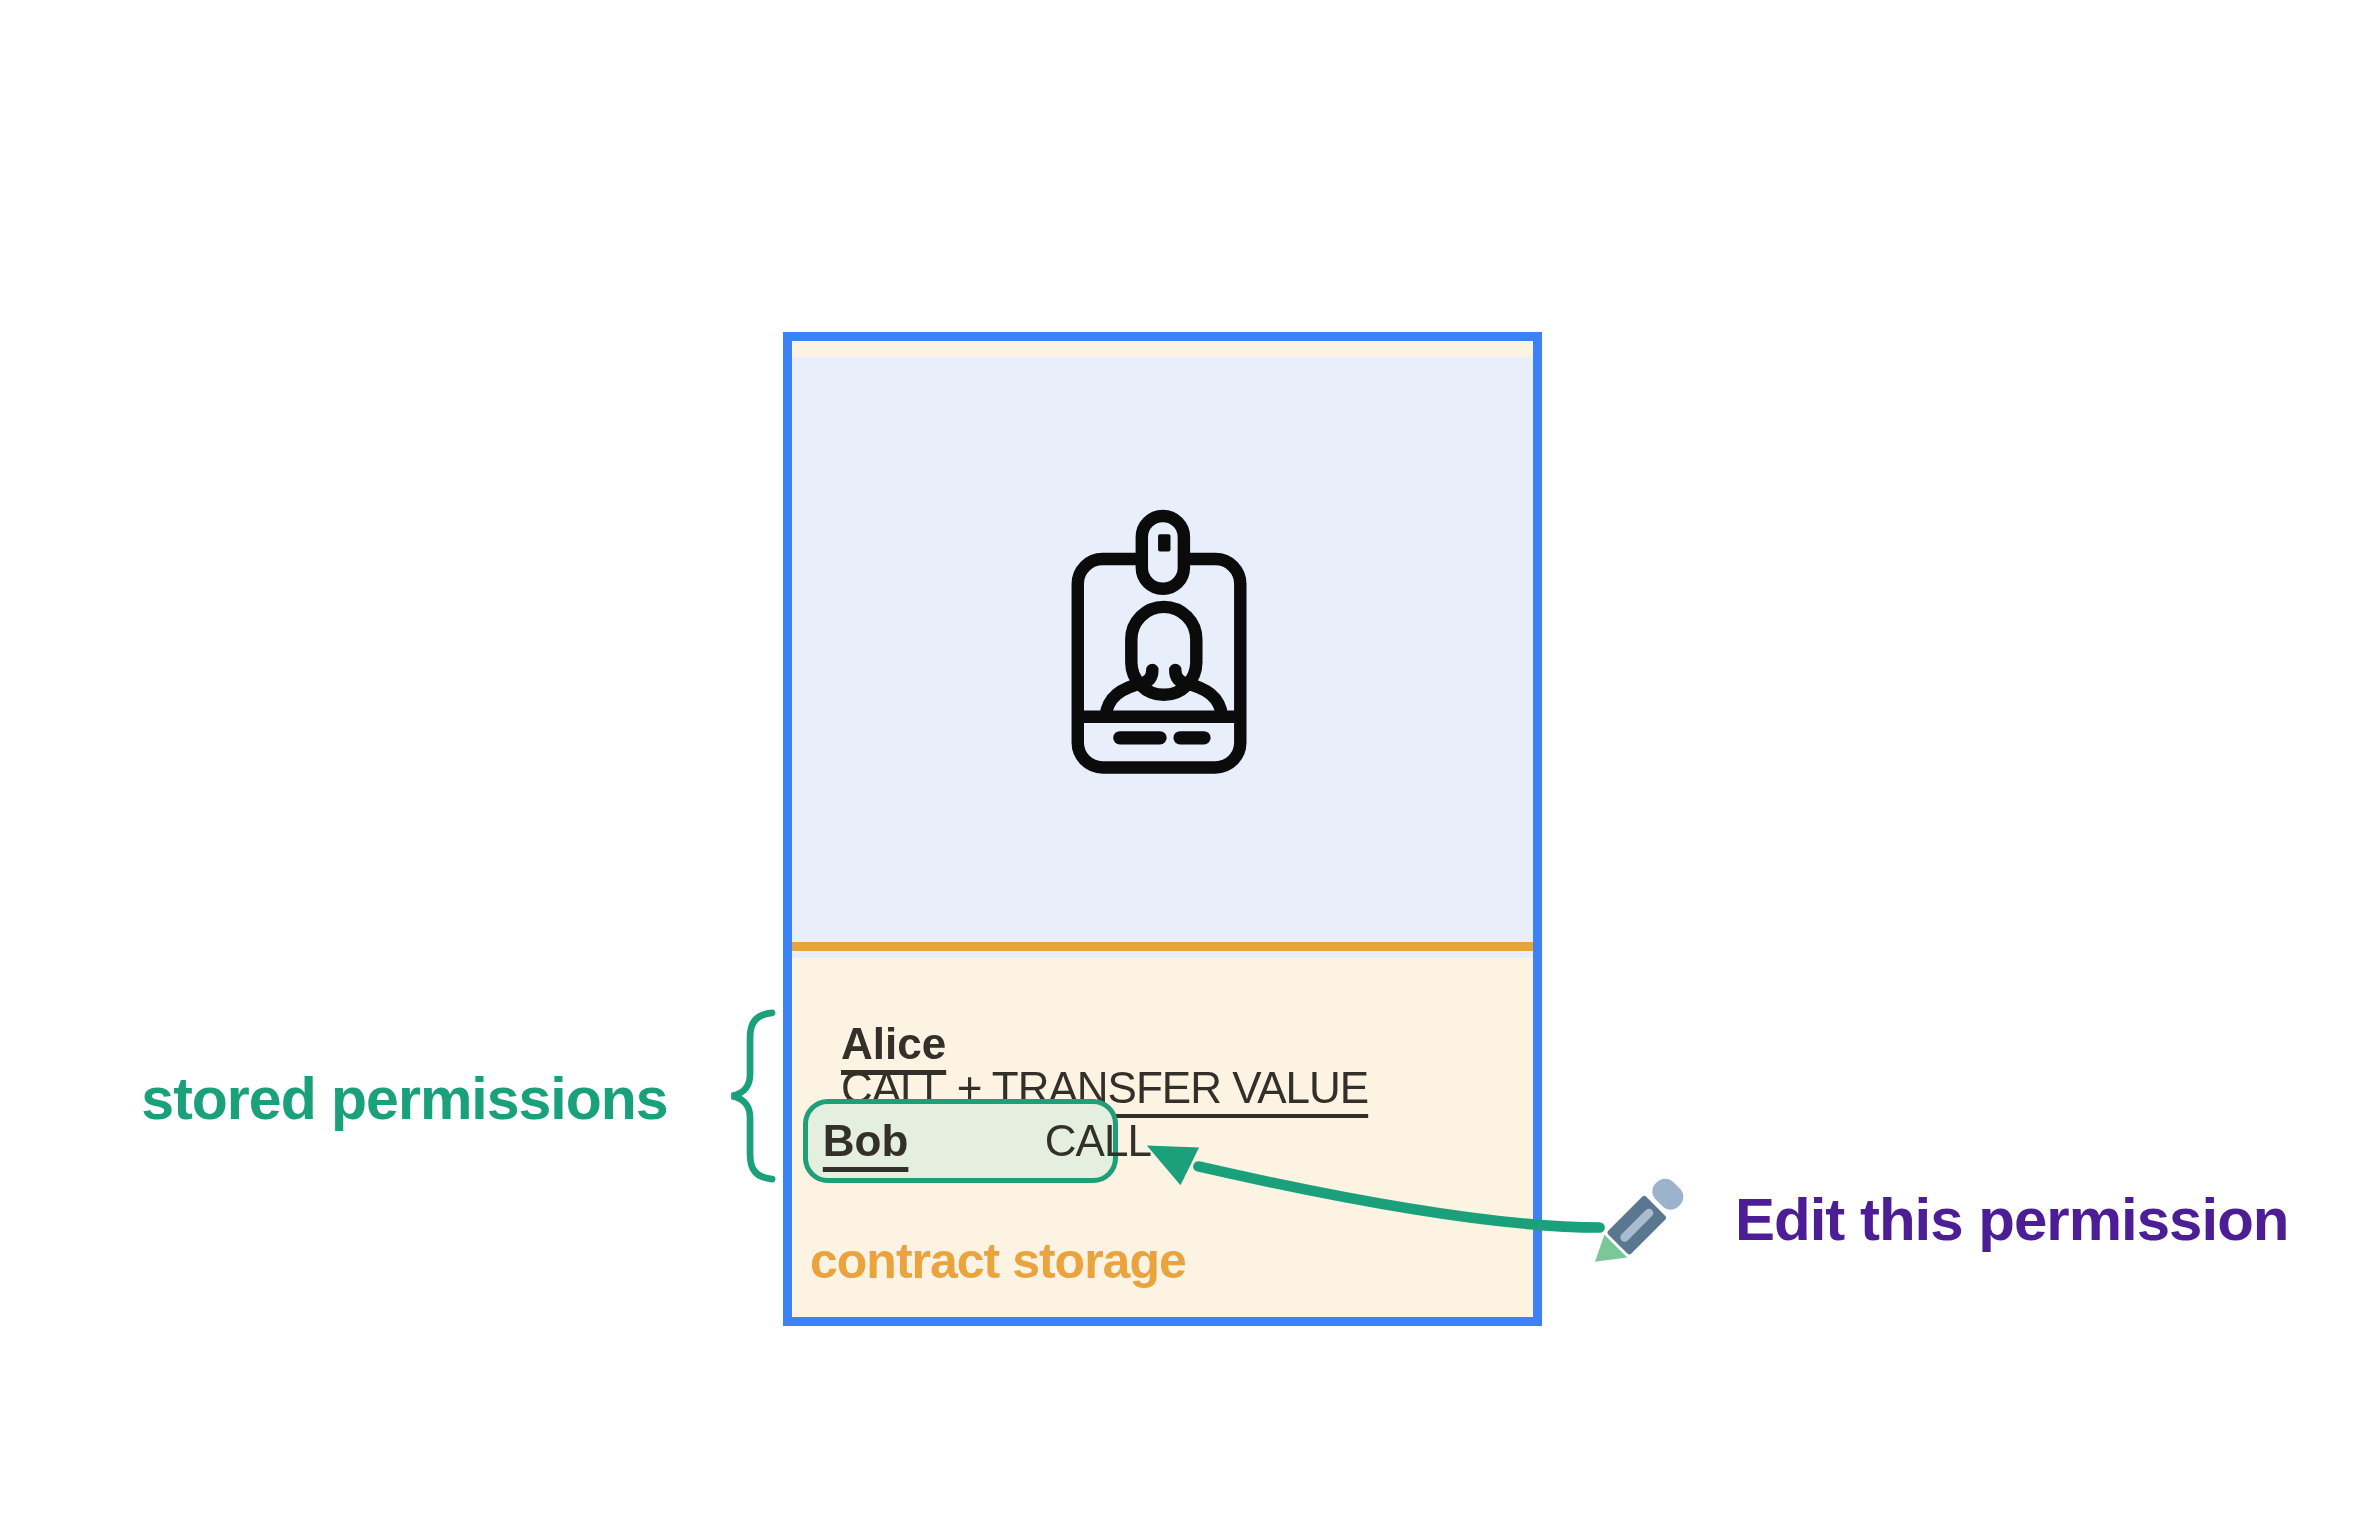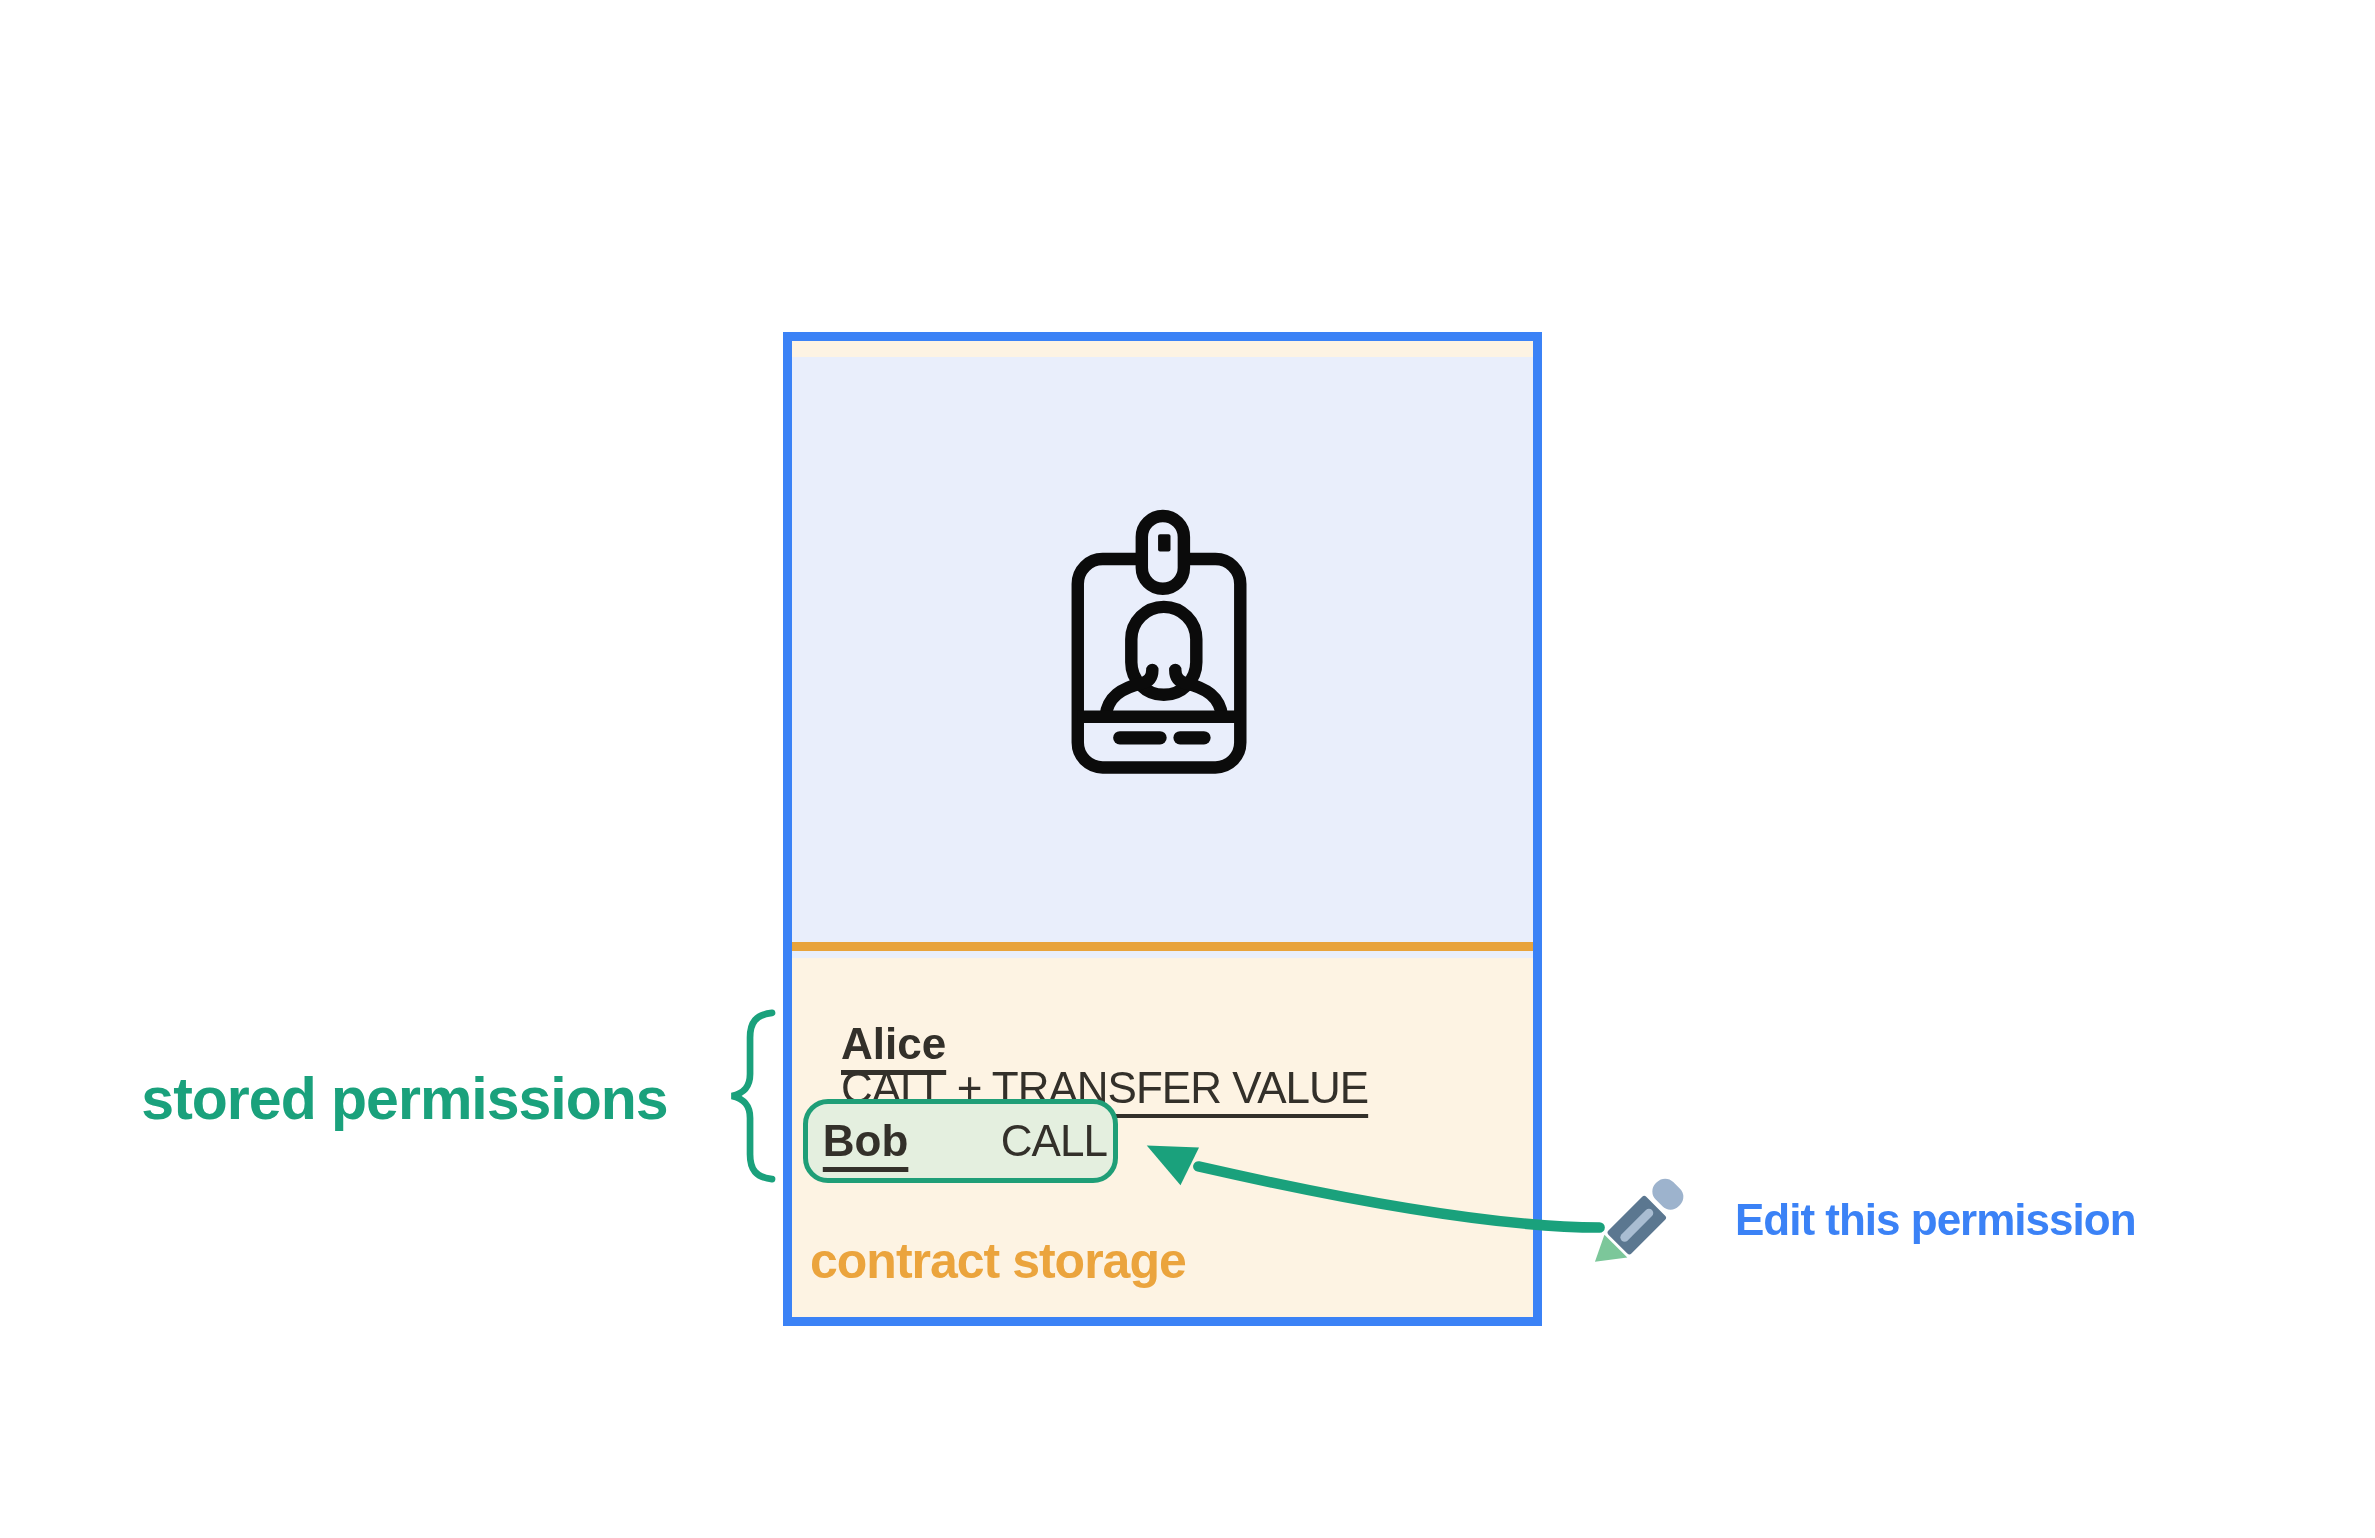--- a/index.html
+++ b/index.html
@@ -98,20 +98,21 @@
     align-items: center;
     padding-left: 15.3px;
   }
   .row-bob-box .perm-row-inner {
     display: flex;
     align-items: flex-start;
     font-size: 44px;
     line-height: 44px;
     color: #33302a;
     white-space: nowrap;
+    gap: 44px;
   }
   .row-bob-box .holder {
     display: inline-block;
     width: 178px;
     font-weight: 700;
     text-decoration: underline;
     text-decoration-thickness: 4.8px;
     text-underline-offset: 10.5px;
   }
   .row-bob-box .perm-value {
@@ -145,25 +146,25 @@
     width: 535px; height: 153px;
   }
   .pencil-svg {
     position: absolute;
     left: 1587px; top: 1170px;
     width: 105px; height: 105px;
   }
   .edit-label {
     position: absolute;
     left: 1735px; top: 1194px;
-    font-size: 44px;
+    font-size: 60px;
     line-height: 52px;
     font-weight: 700;
     letter-spacing: -1px;
-    color: #3b82f6;
+    color: #4c1d95;
     white-space: nowrap;
   }
 
   
   .erc-label {
     position: absolute;
     left: 783px; top: 1392px;
     width: 759px;
     text-align: center;
     font-size: 55px;

